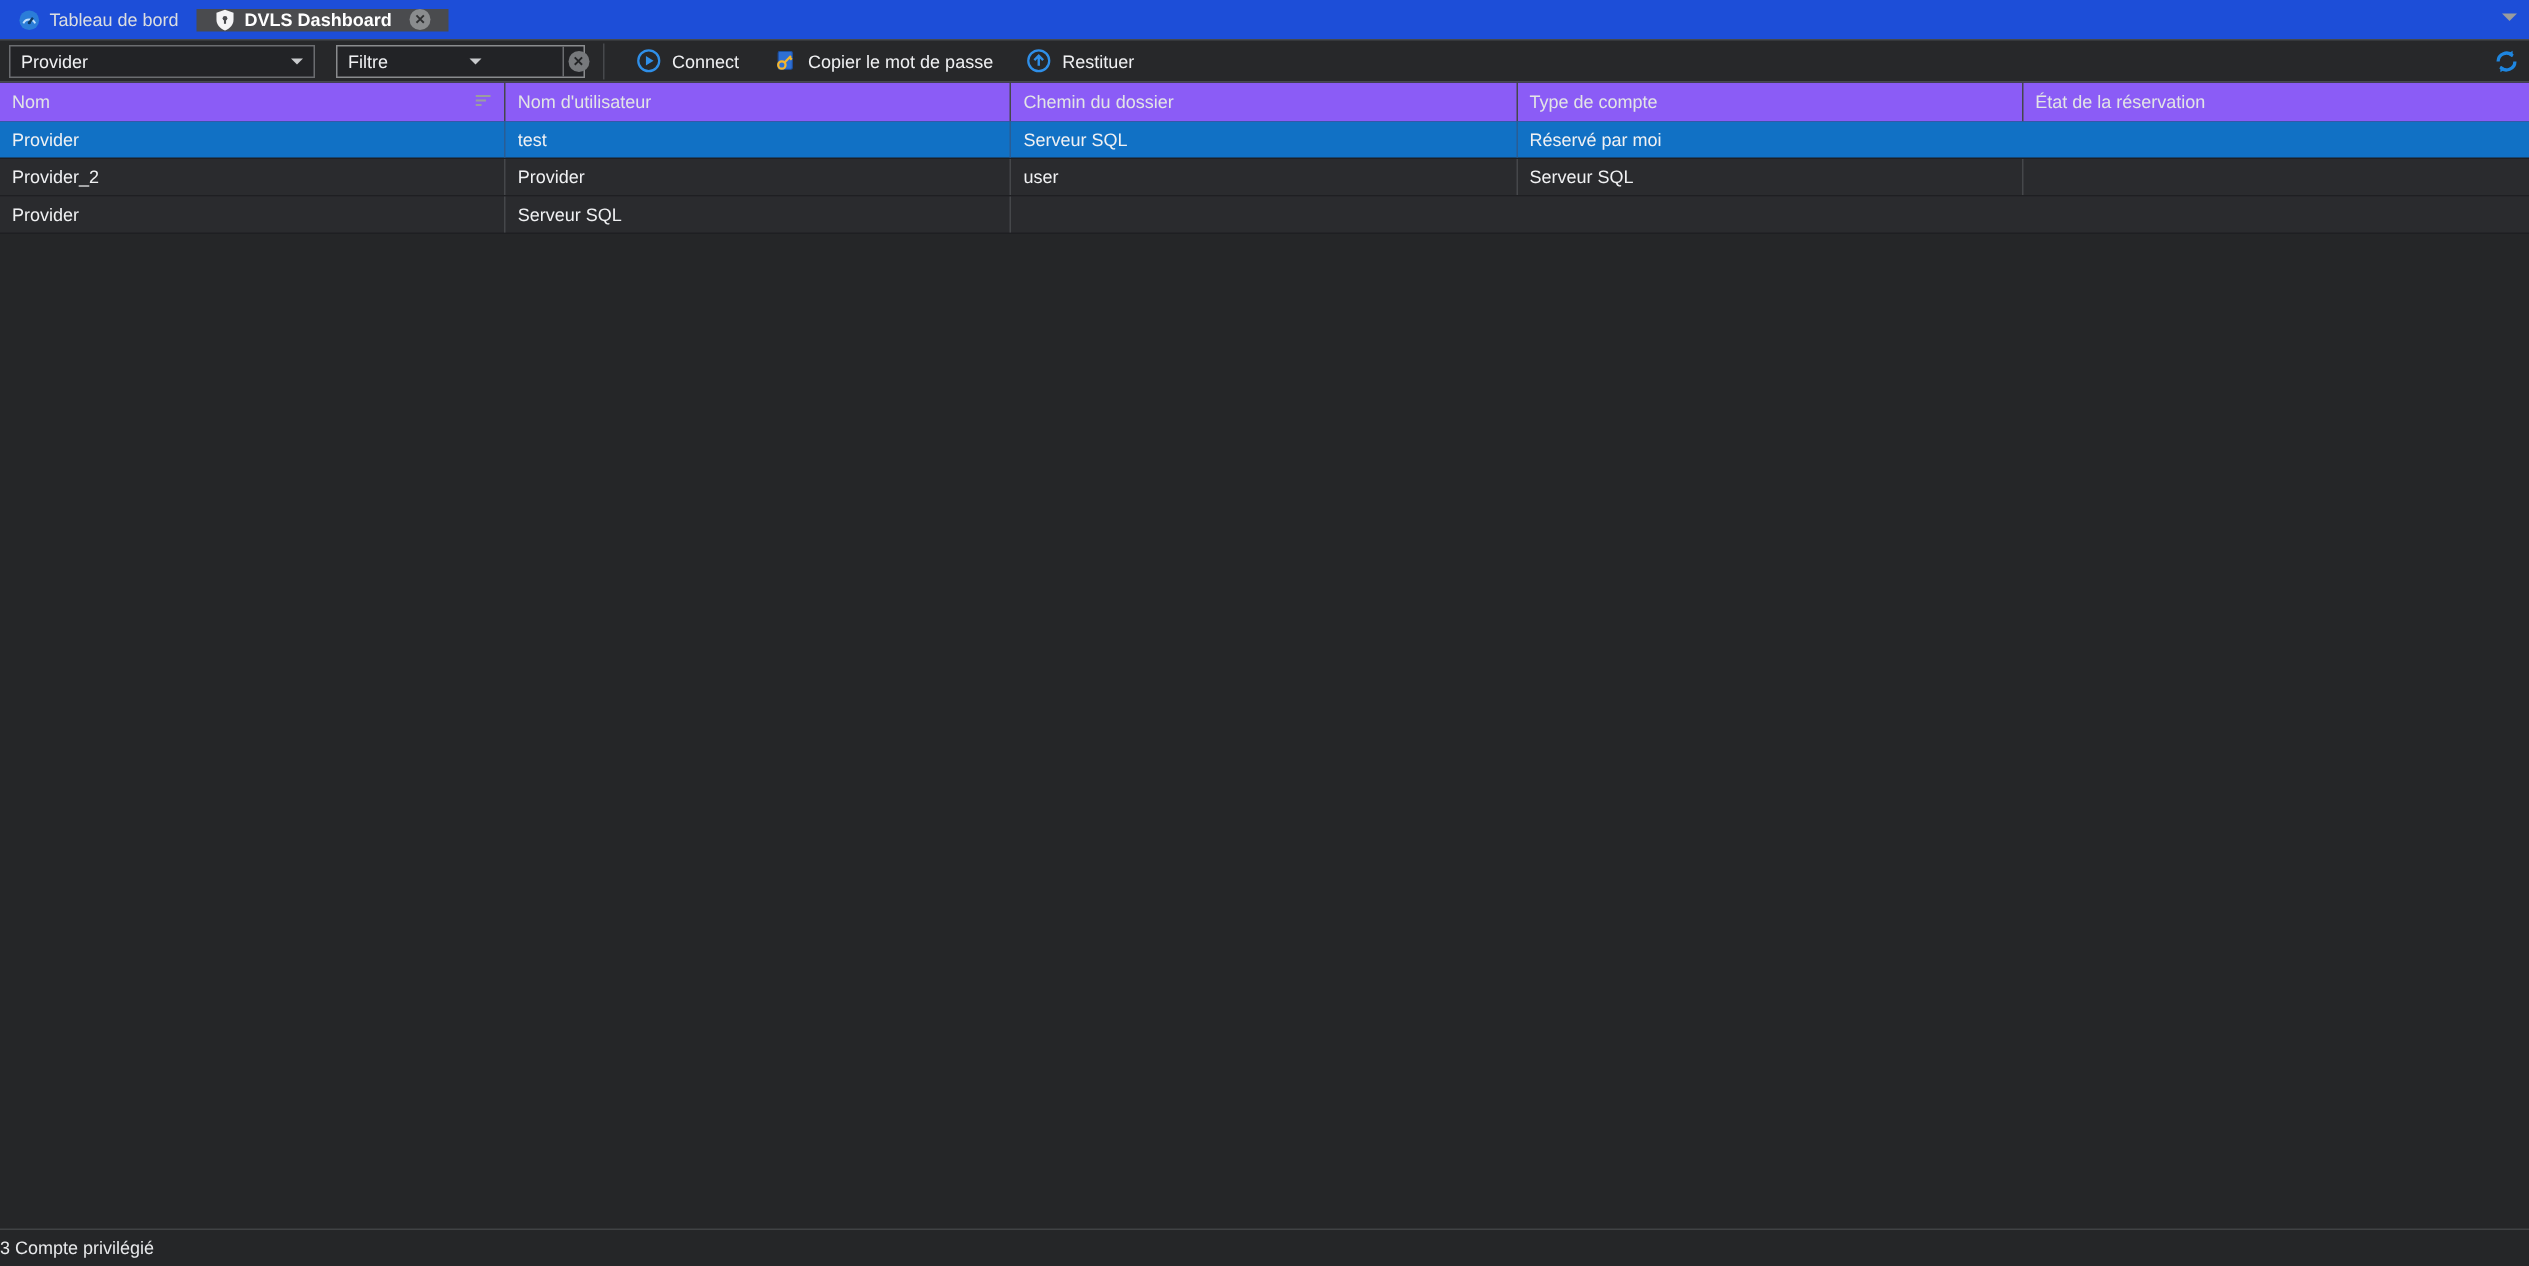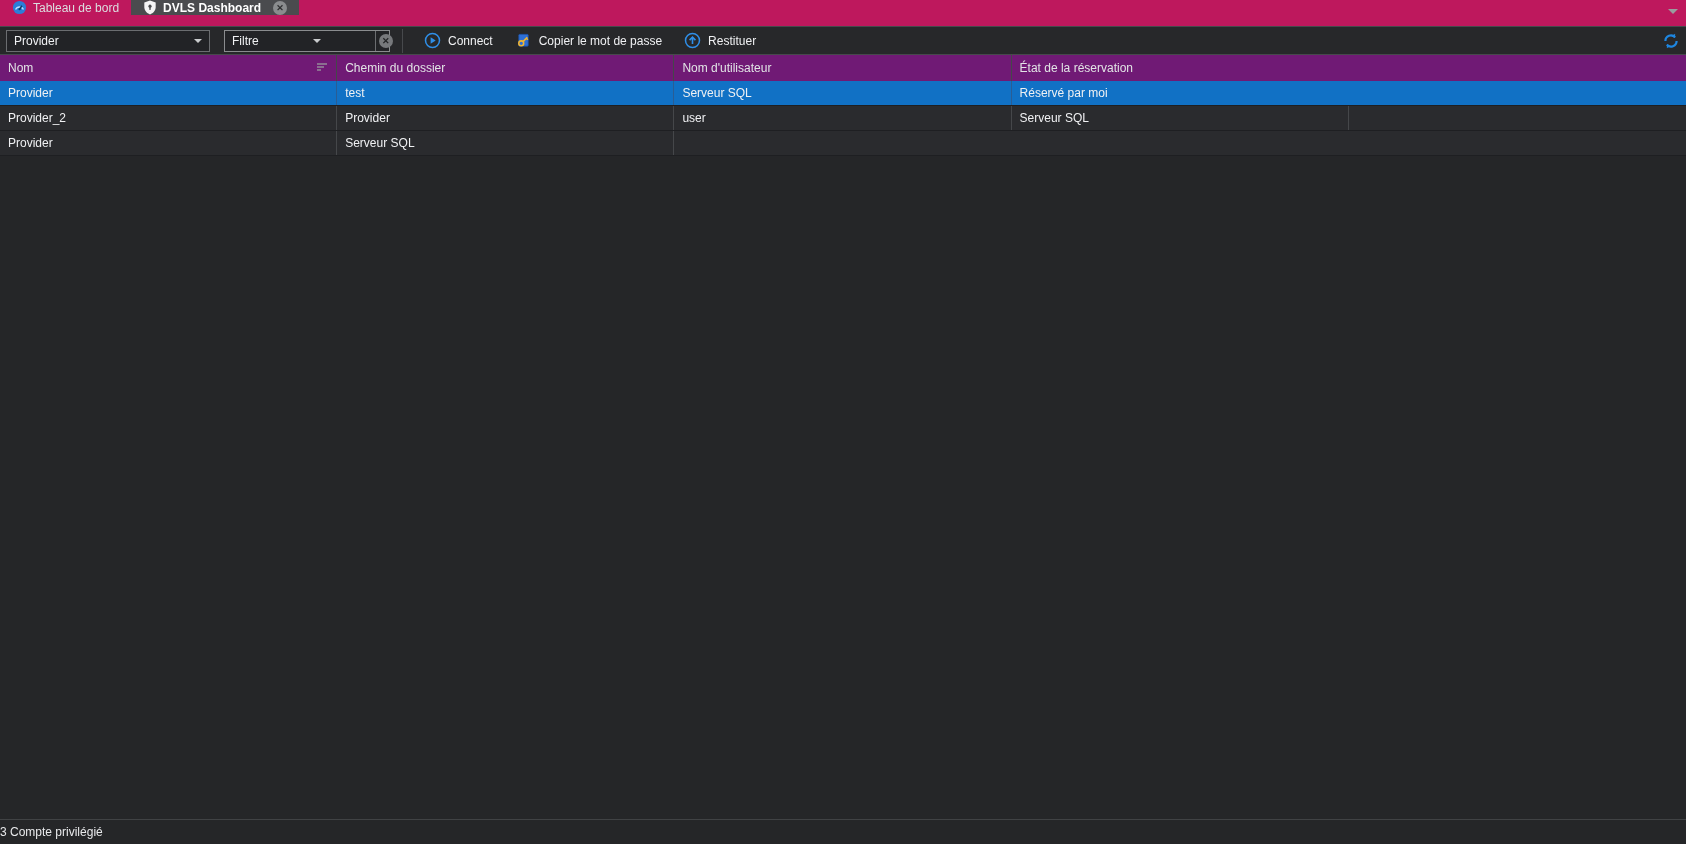--- a/index.html
+++ b/index.html
@@ -9,23 +9,23 @@
     font-size: 12px;
     color: #f0f1f3;
     background: #252628;
     display: flex;
     flex-direction: column;
   }
 
   
   .tabbar {
     height: 26px;
-    background: #be185d;
-    display: flex;
-    align-items: flex-start;
+    background: #1d4ed8;
+    display: flex;
+    align-items: center;
     flex: 0 0 auto;
     position: relative;
   }
   .tab {
     display: flex;
     align-items: center;
     gap: 6px;
     padding: 0 12px;
     color: #dcdee0;
     cursor: default;
@@ -126,21 +126,21 @@
     right: 6px;
     top: 5px;
     display: flex;
     align-items: center;
   }
 
   
   .table { display: flex; flex-direction: column; flex: 1 1 auto; }
   .thead {
     height: 26px;
-    background: #701a75;
+    background: #8b5cf6;
     display: grid;
     grid-template-columns: repeat(5, 1fr);
     flex: 0 0 auto;
   }
   .thcell {
     display: flex;
     align-items: center;
     padding: 0 8px;
     border-right: 1px solid #45474a;
     color: #e2e4e6;
@@ -280,24 +280,27 @@
       <span class="hlabel">Nom</span>
       <span class="sort-icon">
         <svg width="11" height="10" viewBox="0 0 11 10">
           <line x1="0" y1="2" x2="10" y2="2" stroke="#9b9da0" stroke-width="1.3"></line>
           <line x1="0" y1="5" x2="7" y2="5" stroke="#9b9da0" stroke-width="1.3"></line>
           <line x1="0" y1="8" x2="4" y2="8" stroke="#9b9da0" stroke-width="1.3"></line>
         </svg>
       </span>
     </div>
     <div class="thcell">
+      <span class="hlabel">Nom d'utilisateur</span>
+    </div>
+    <div class="thcell">
       <span class="hlabel">Chemin du dossier</span>
     </div>
     <div class="thcell">
-      <span class="hlabel">Nom d'utilisateur</span>
+      <span class="hlabel">Type de compte</span>
     </div>
     <div class="thcell">
       <span class="hlabel">État de la réservation</span>
     </div>
   </div>
 
   <div>
       <div class="trow selected">
         <div class="tcell">Provider</div>
         <div class="tcell">test</div>

